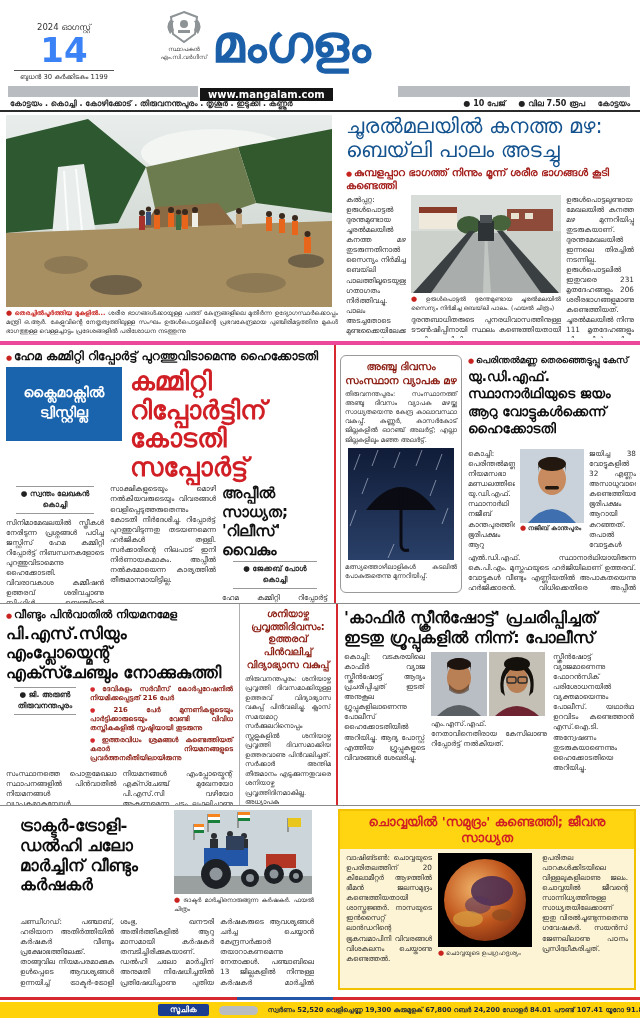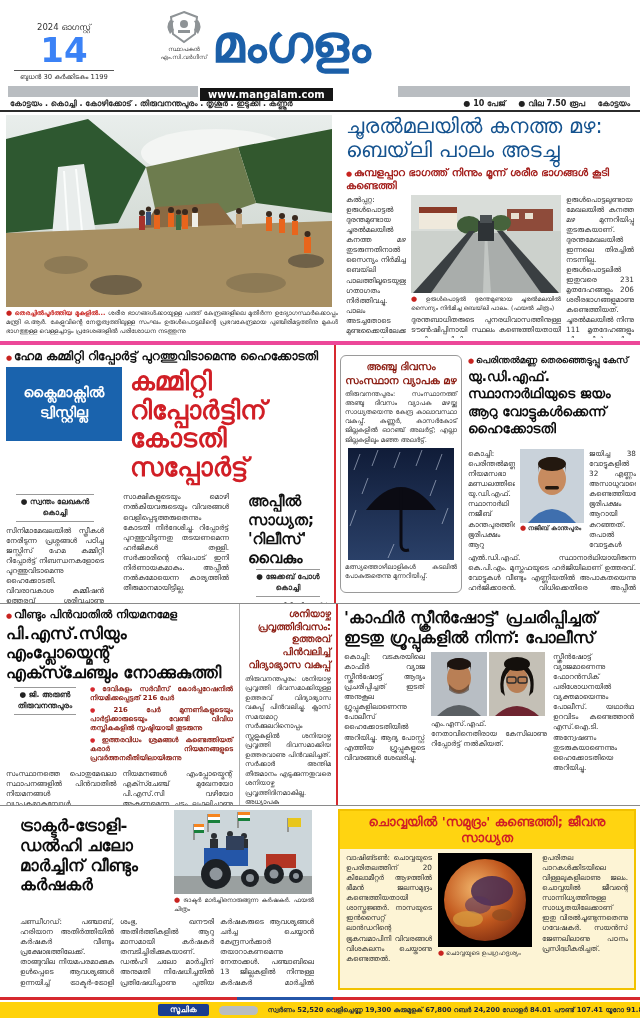--- a/index.html
+++ b/index.html
@@ -35,21 +35,21 @@
   .bailey-col{width:68px}
   .bailey-mid{width:150px}
   .photo-cap{font-size:6.2px;line-height:1.3;color:#333;margin-top:2px;text-align:justify}
   
   .mainband{display:flex;border-top:4px solid #ec4899;margin-top:3px;height:262px}
   .hema{width:334px;padding:4px 6px;overflow:hidden}
   .kicker{font-size:12px;font-weight:bold;color:#101010}
   .hema-headrow{display:flex;margin-top:4px}
   .bluebox{width:116px;height:74px;background:#1a63ad;color:#fff;font-size:14px;font-weight:bold;text-align:center;padding-top:16px;line-height:1.4}
   .hema-head{flex:1;padding-left:8px;font-size:26px;font-weight:bold;color:#d11f26;line-height:1.1}
-  .hema-body{display:flex;gap:19px;margin-top:11px;height:160px}
+  .hema-body{display:flex;gap:6px;margin-top:3px;height:160px}
   .col-a{width:98px}.col-b{width:106px}.col-c{flex:1}
   .byline-box{text-align:center;font-size:7.6px;font-weight:bold;color:#222;margin:2px auto 4px auto;width:80%;border-top:1px solid #999;border-bottom:1px solid #999;padding:2px 0;line-height:1.4}
   .subhead{font-size:15px;font-weight:bold;color:#101010;line-height:1.25;margin-bottom:2px}
   .rightpane{flex:1;border-left:2px solid #d6292f;padding:10px 4px;display:flex;overflow:hidden}
   .weatherbox{width:122px;border:1px solid #9a9a9a;border-radius:6px;padding:4px;overflow:hidden}
   .weather-title{font-size:10.5px;font-weight:bold;color:#8c1d12;text-align:center;line-height:1.3;margin-bottom:3px}
   .weather-txt{font-size:6.7px;line-height:1.35;text-align:justify;color:#333}
   .udf{flex:1;padding-left:6px;overflow:hidden}
   .udf-kick{font-size:9px;font-weight:bold;color:#101010;margin-bottom:2px}
   .udf-head{font-size:13.5px;font-weight:bold;color:#0d0d0d;line-height:1.28;margin-bottom:12px}
@@ -63,21 +63,21 @@
   .psc-kick{font-size:11px;font-weight:bold;color:#101010}
   .psc-head{font-size:16.5px;font-weight:bold;color:#0d0d0d;line-height:1.18;margin:3px 0}
   .psc-meta{display:flex;gap:6px;margin:3px 0}
   .psc-byline{width:78px}
   .bullets{flex:1}
   .bullet-item{font-size:6.9px;font-weight:bold;color:#8d2016;line-height:1.3;margin-bottom:3px;text-align:justify}
   .sq{color:#d6292f;font-size:6px;margin-right:2px}
   .psc-body{display:flex;gap:6px;margin-top:2px}
   .psc-col{flex:1}
   .saturday{width:98px;padding:4px 5px;border-right:2px solid #d6292f;overflow:hidden}
-  .sat-head{font-size:9.8px;font-weight:bold;color:#8c1d12;line-height:1.3;text-align:right;margin-bottom:3px}
+  .sat-head{font-size:9.8px;font-weight:bold;color:#8c1d12;line-height:1.3;text-align:center;margin-bottom:3px}
   .kafir{flex:1;padding:4px 6px;overflow:hidden}
   .kafir-head{font-size:16px;font-weight:bold;color:#0d0d0d;line-height:1.25;margin-bottom:4px}
   .kafir-body{display:flex;gap:6px}
   .kafir-col{flex:1}
   .kafir-mid{width:116px}
   .faces{display:flex;gap:2px}
   
   .band4{display:flex;border-top:1px solid #8a8a8a;height:188px}
   .tractor{width:334px;padding:4px 20px;overflow:hidden}
   .trac-headrow{display:flex;gap:6px}

